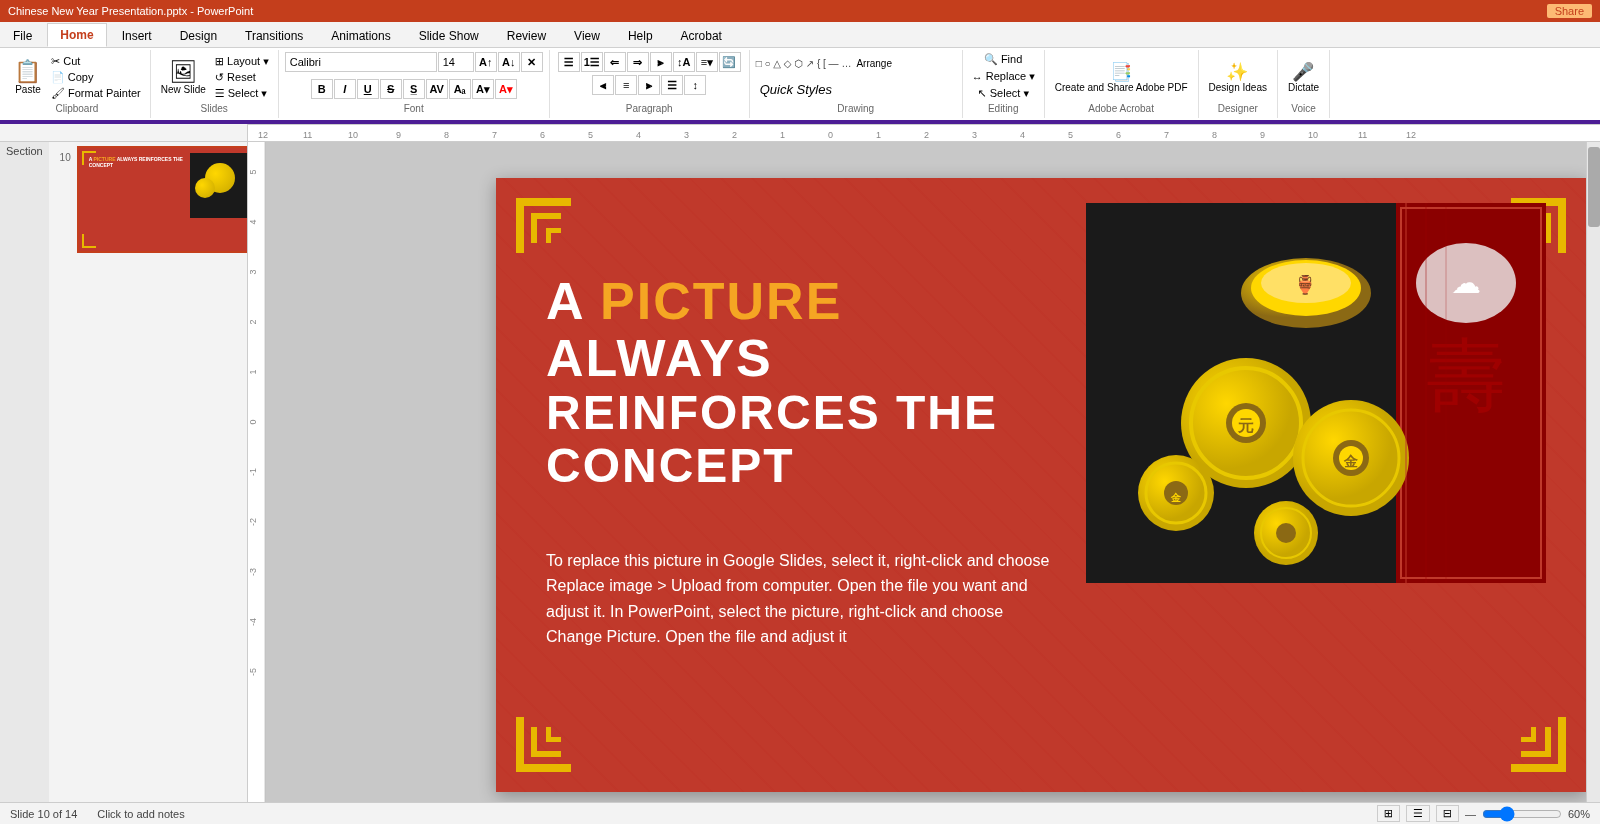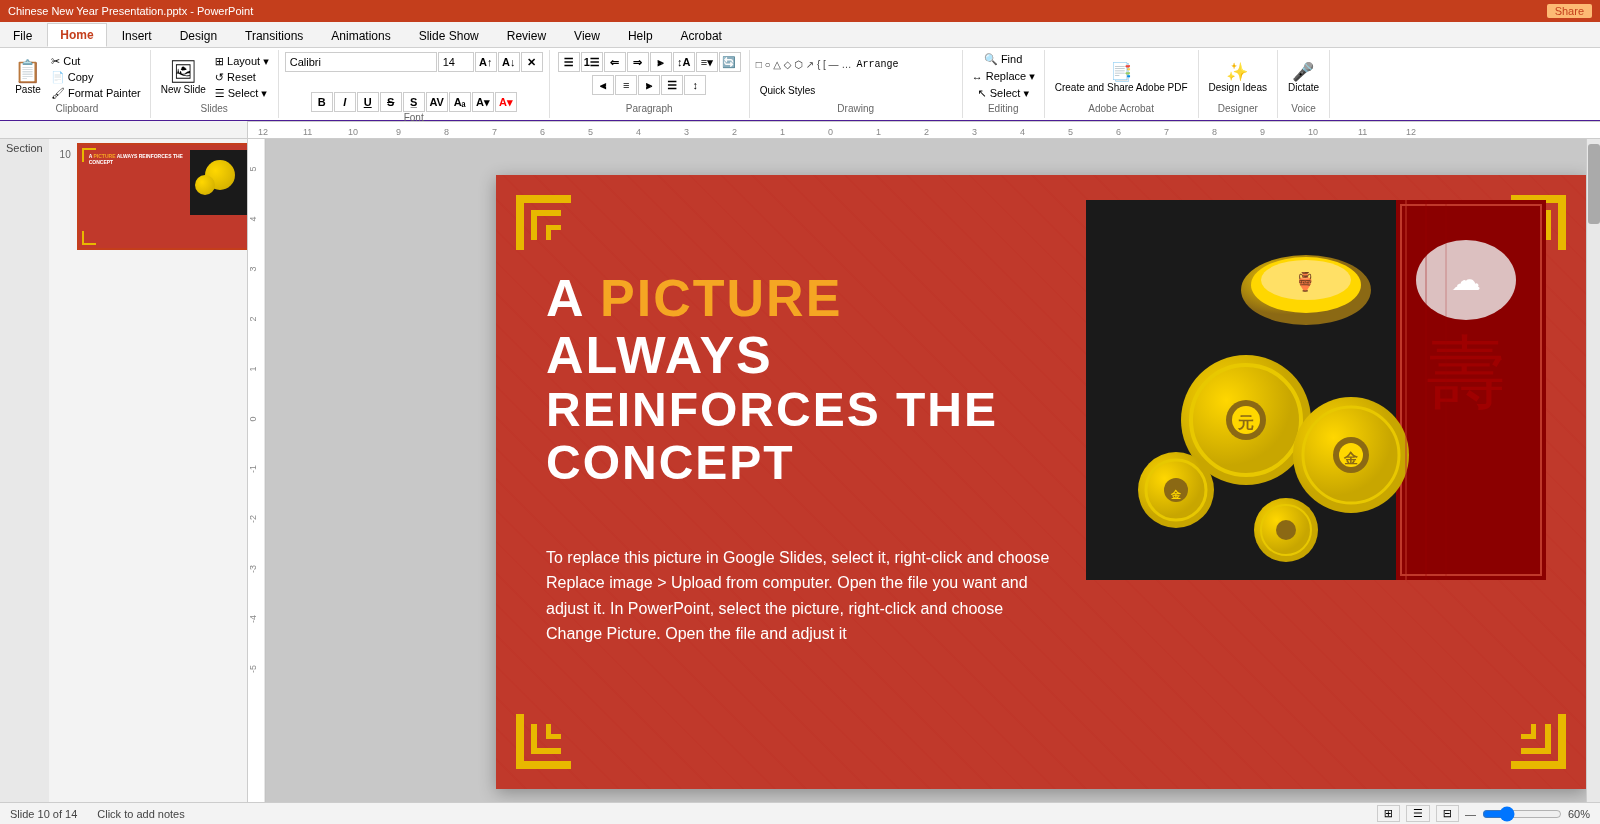--- a/index.html
+++ b/index.html
@@ -22,21 +22,21 @@
       border: none;
       padding: 1px 8px;
       font-size: 11px;
       cursor: pointer;
       border-radius: 2px;
     }
 
     
     #ribbon {
       background: #a16207;
-      border-bottom: 1px solid #4c1d95;
+      border-bottom: 4px solid #4c1d95;
     }
     #ribbon-tabs {
       display: flex;
       background: #f3f3f3;
       border-bottom: 1px solid #d0d0d0;
       height: 26px;
       align-items: flex-end;
     }
     .ribbon-tab {
       padding: 4px 12px;
@@ -413,21 +413,21 @@
         <div class="ribbon-col">
           <div class="ribbon-small-btn">⊞ Layout ▾</div>
           <div class="ribbon-small-btn">↺ Reset</div>
           <div class="ribbon-small-btn">☰ Select ▾</div>
         </div>
       </div>
       <div class="ribbon-group-label">Slides</div>
     </div>
 
     <div class="ribbon-group" style="min-width:220px;">
-      <div class="ribbon-group-top" style="flex-direction:column;gap:20px;">
+      <div class="ribbon-group-top" style="flex-direction:column;gap:7px;">
         <div class="format-row">
           <input class="font-box" type="text" value="Calibri" style="">
           <input class="font-size-box" type="text" value="14" style="">
           <button class="format-btn">A↑</button>
           <button class="format-btn">A↓</button>
           <button class="format-btn">✕</button>
         </div>
         <div class="format-row">
           <button class="format-btn" style="font-weight:bold;">B</button>
           <button class="format-btn" style="font-style:italic;">I</button>
@@ -463,24 +463,24 @@
           <button class="format-btn">↕</button>
         </div>
       </div>
       <div class="ribbon-group-label">Paragraph</div>
     </div>
 
     <div class="ribbon-group" style="min-width:200px;">
       <div class="ribbon-group-top" style="flex-wrap:wrap;max-width:200px;gap:1px;">
         <span style="font-size:10px;color:#444;">□ ○ △ ◇ ⬡ ↗ { [ — …</span>
         <div class="ribbon-btn" style="flex-direction:row;min-width:auto;">
-          <span style="font-size:10px;font-family:Liberation Mono, monospace;">Arrange</span>
+          <span style="font-size:10px;">Arrange</span>
         </div>
         <div class="ribbon-btn" style="flex-direction:row;">
-          <span style="font-size:10px;">Quick Styles</span>
+          <span style="font-size:13px;font-style:italic;">Quick Styles</span>
         </div>
       </div>
       <div class="ribbon-group-label">Drawing</div>
     </div>
 
     <div class="ribbon-group">
       <div class="ribbon-group-top" style="flex-direction:column;gap:2px;">
         <div class="ribbon-small-btn">🔍 Find</div>
         <div class="ribbon-small-btn">↔ Replace ▾</div>
         <div class="ribbon-small-btn">↖ Select ▾</div>

